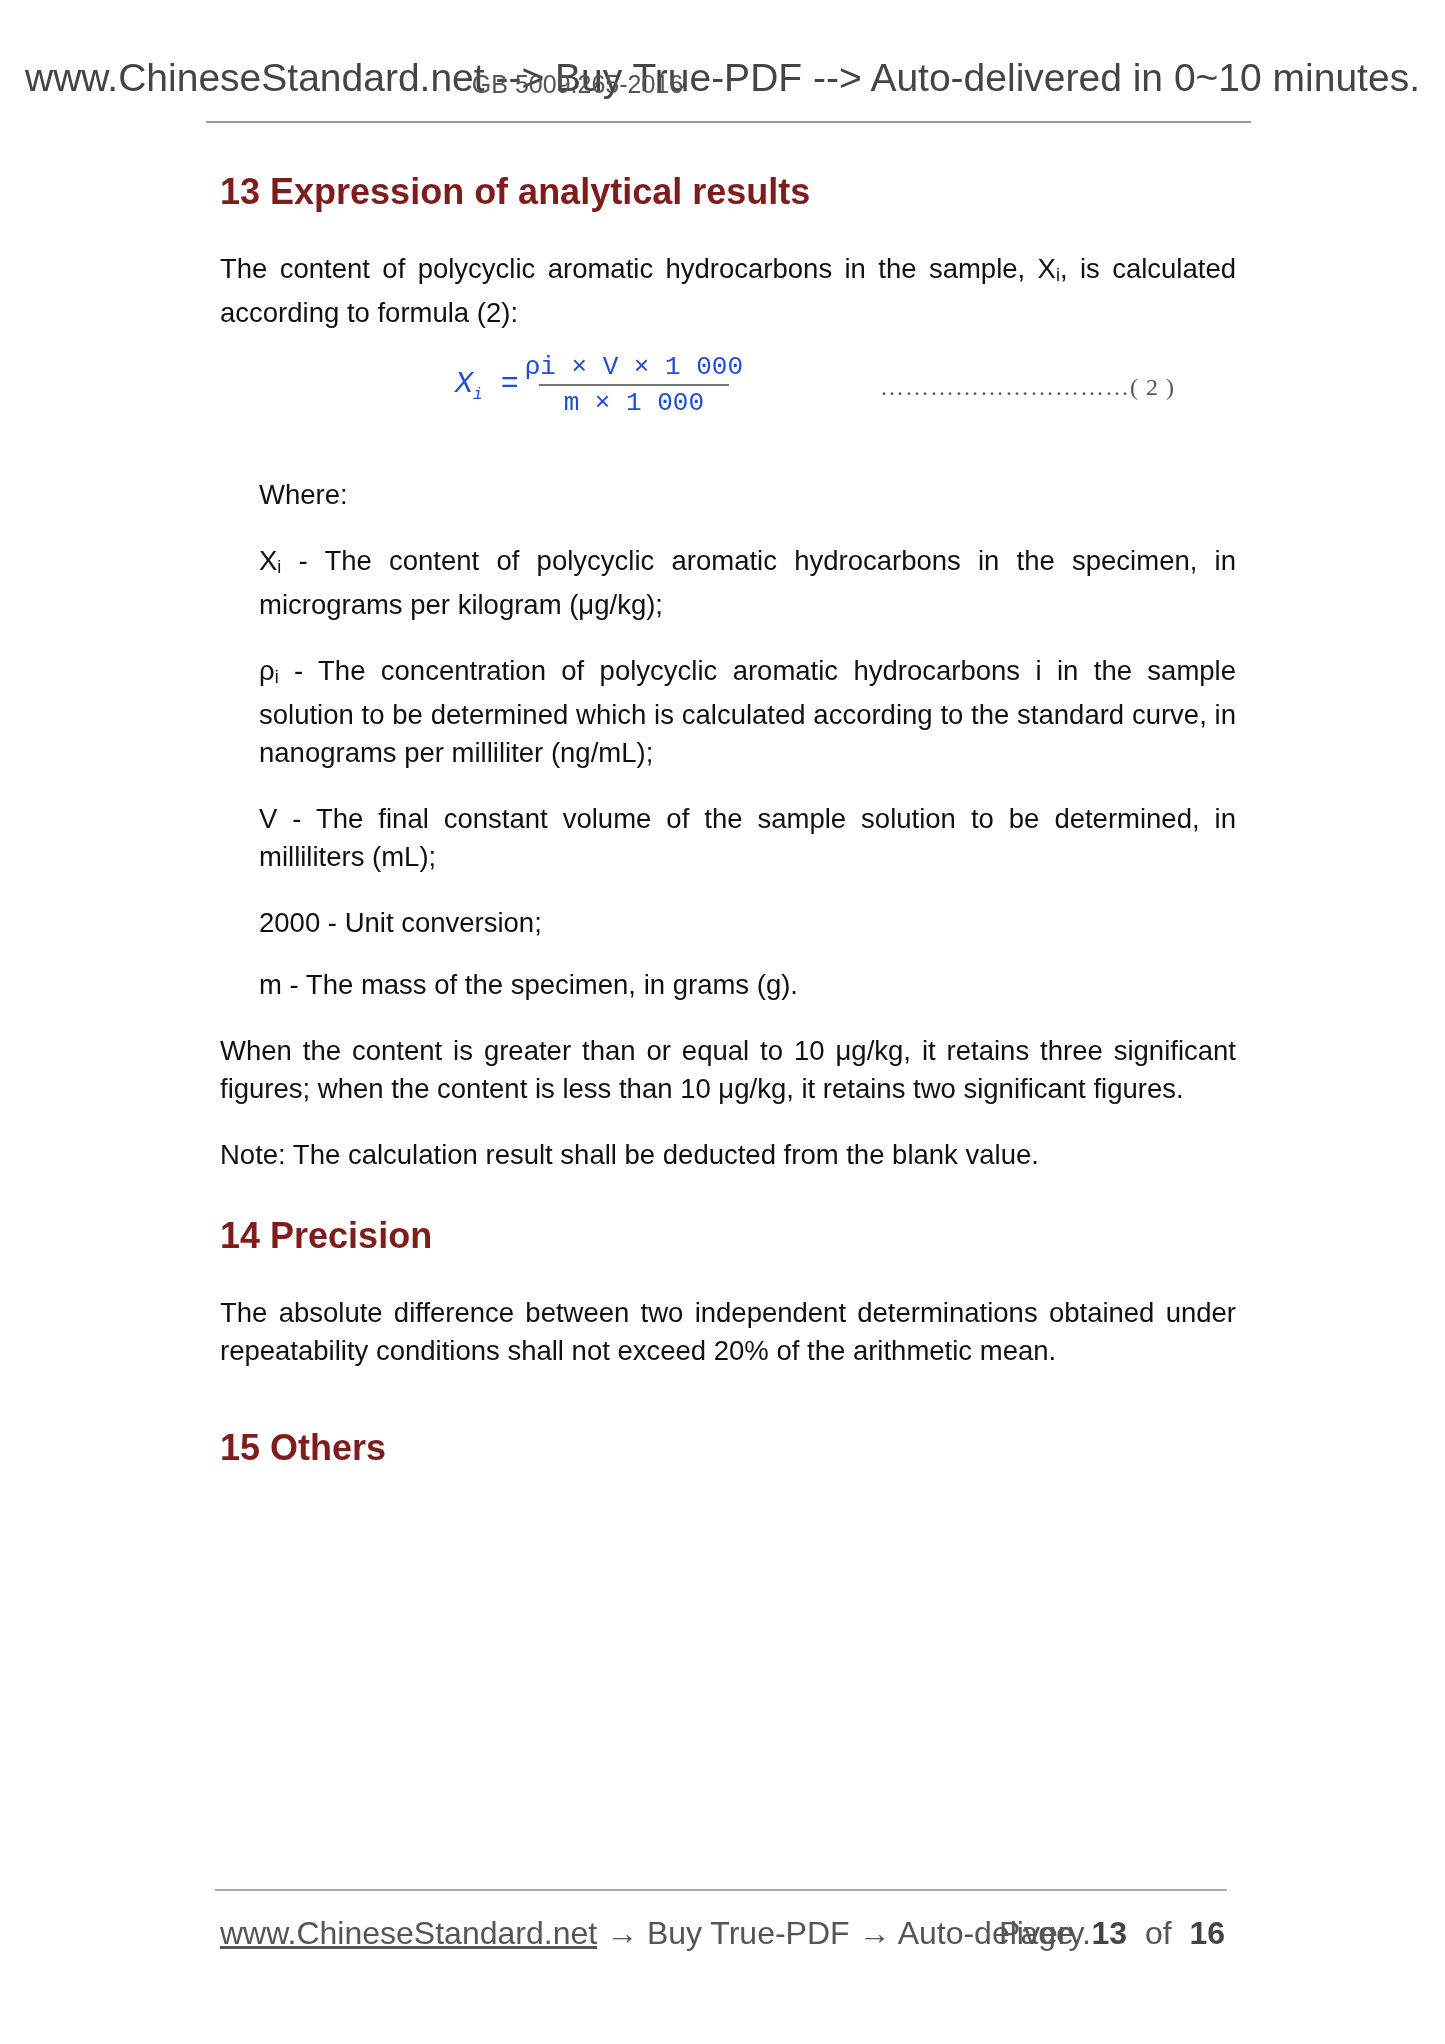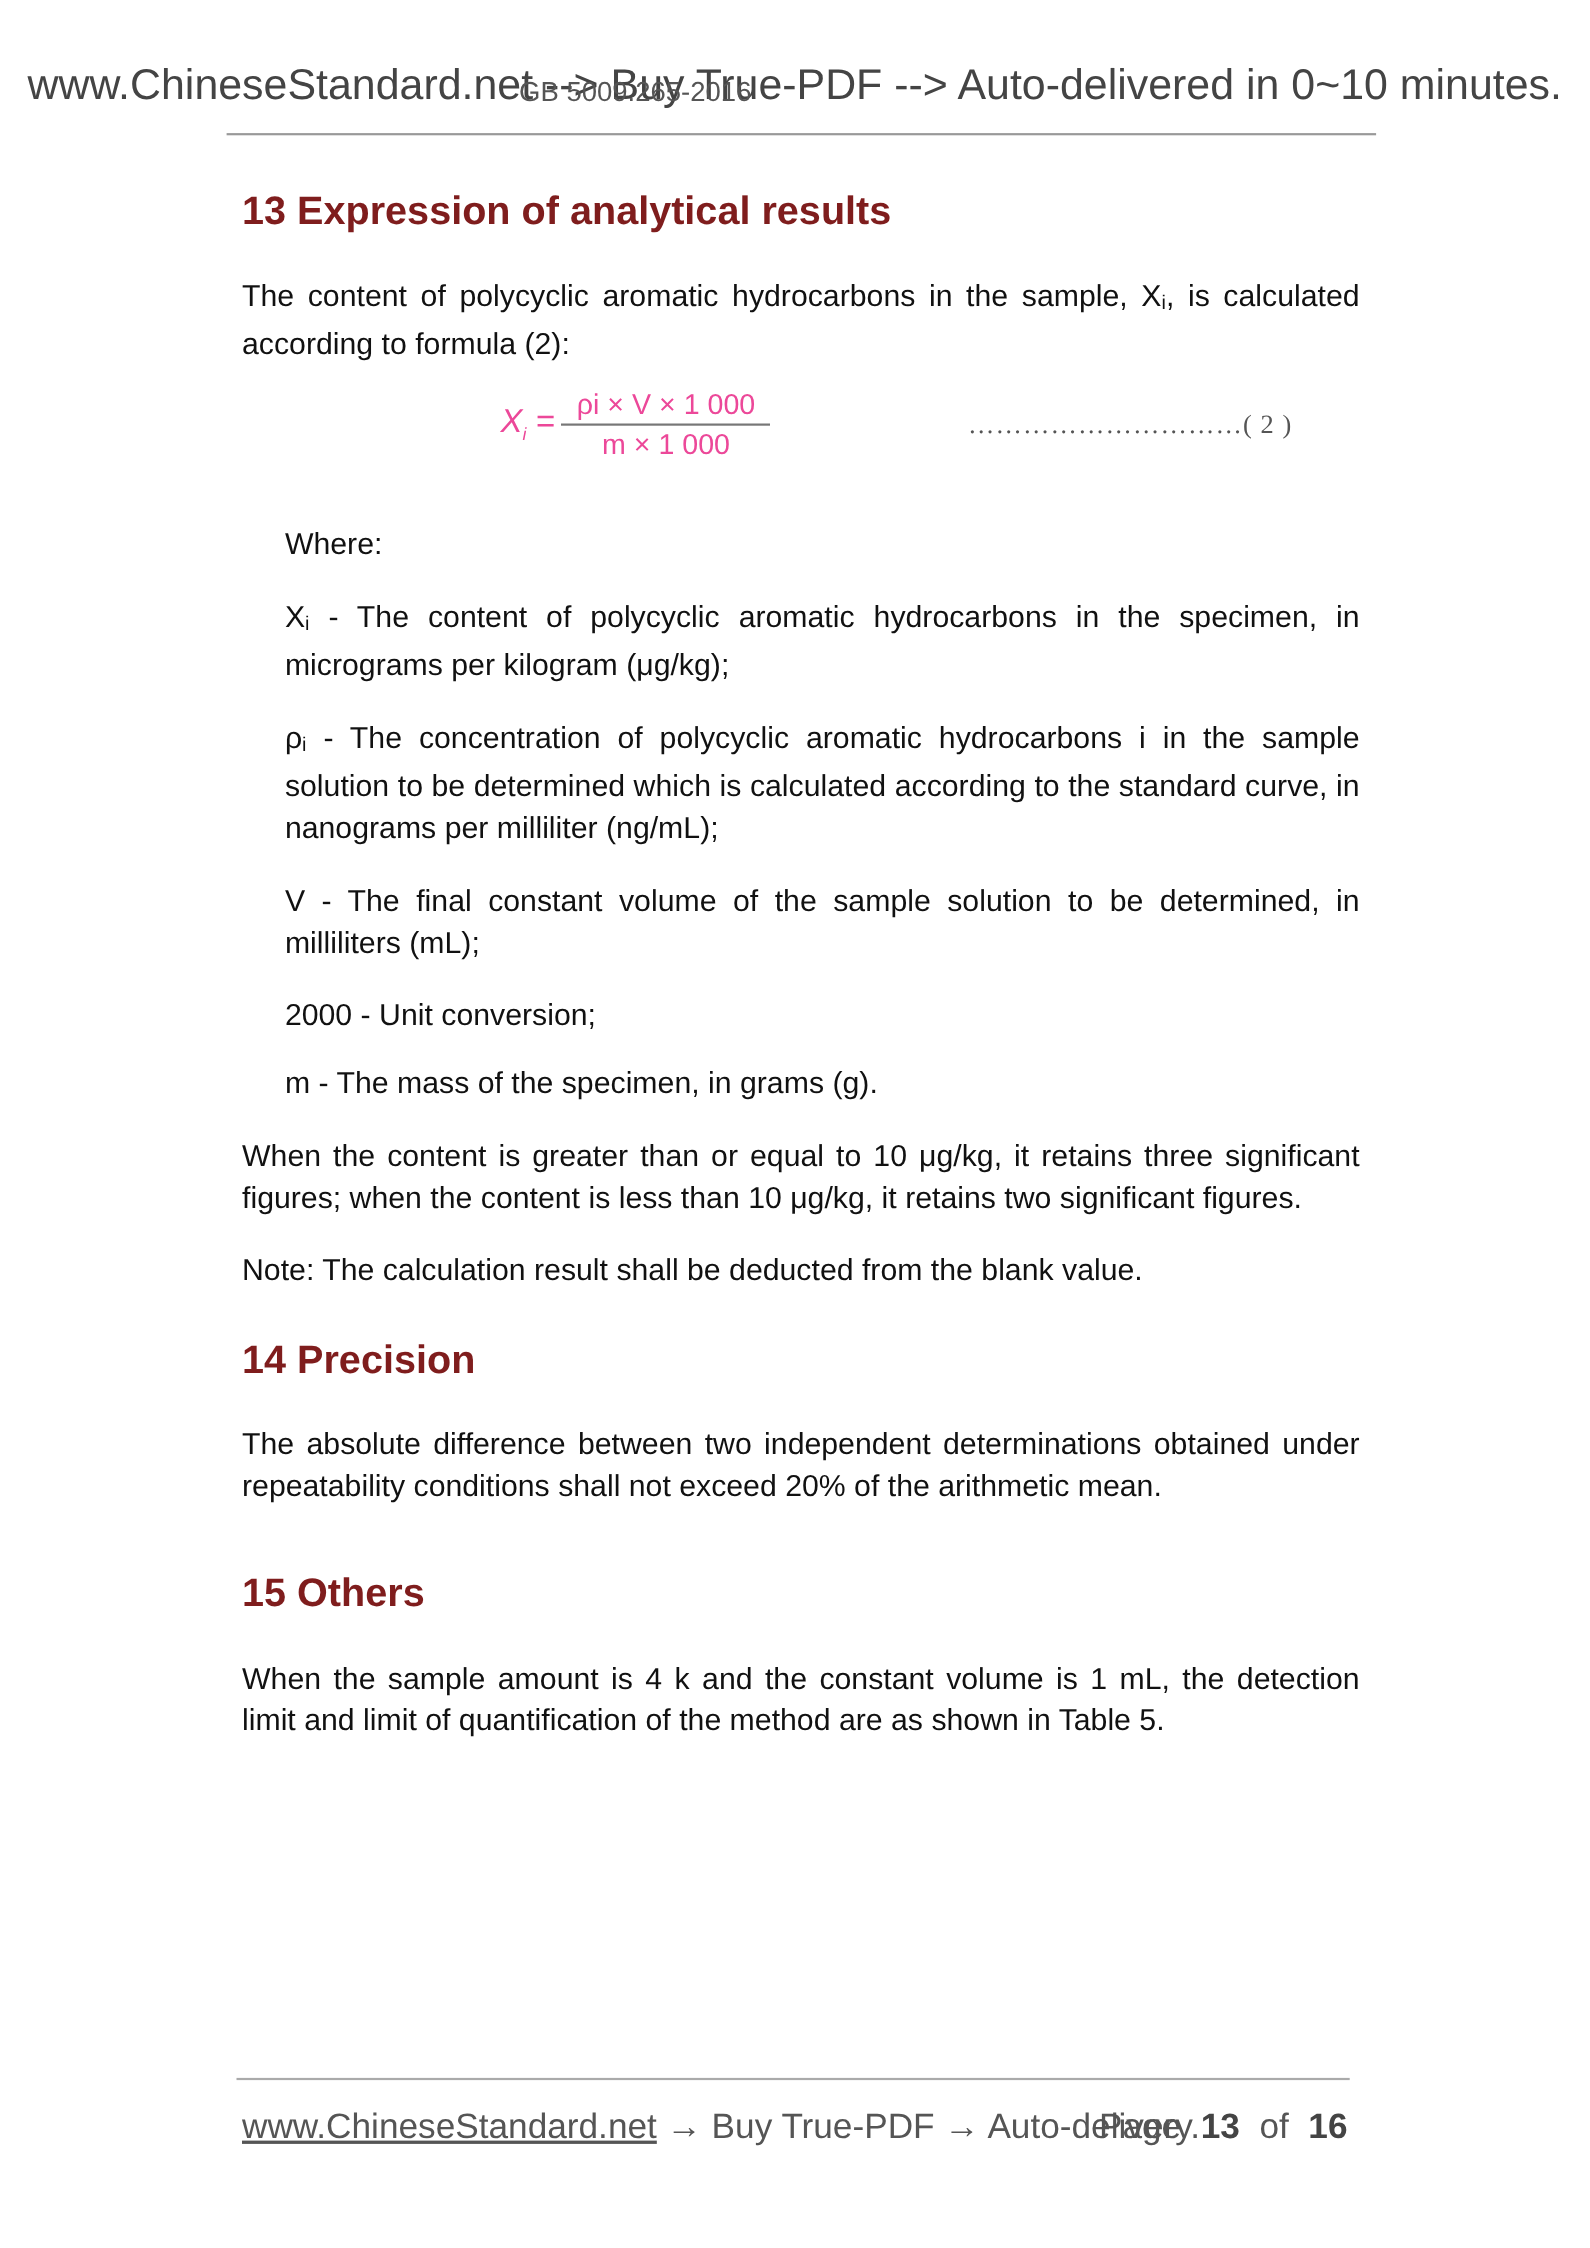--- a/index.html
+++ b/index.html
@@ -8,22 +8,22 @@
   .hdr-text { position: absolute; left: 0; width: 1445px; top: 56px; text-align: center;
               font-size: 39px; color: #444444; letter-spacing: 0px; white-space: nowrap; }
   .hdr-overlay { position: absolute; left: 0; width: 1155px; top: 70px; text-align: center;
                  font-size: 25px; color: #555555; white-space: nowrap; }
   .hdr-rule { position: absolute; left: 206px; width: 1045px; top: 121px; height: 2px; background: #999999; }
   .content { position: absolute; left: 220px; width: 1016px; top: 160px; }
   h2 { font-size: 36px; font-weight: bold; margin: 10px 0 0 0; color: #7f1d1d; line-height: 1.2; }
   p { font-size: 27.5px; line-height: 38px; margin: 0; text-align: justify; }
   .indent { padding-left: 39px; }
   .formula-row { position: relative; height: 110px; margin-top: 16px; }
-  .formula { position: absolute; left: 235px; top: 4px; font-family: Liberation Sans, sans-serif;
-             color: #ec4899; display: flex; align-items: center; }
+  .formula { position: absolute; left: 235px; top: 4px; font-family: Liberation Mono, monospace;
+             color: #1d4ed8; display: flex; align-items: center; }
   .formula .lhs { font-size: 30px; font-style: italic; margin-right: 6px; }
   .formula .lhs sub { font-size: 16px; }
   .frac { display: inline-flex; flex-direction: column; align-items: center; }
   .frac .num, .frac .den { font-size: 26px; white-space: nowrap; }
   .frac .bar { width: 190px; height: 2px; background: #777; margin: 2px 0; }
   .eqno { position: absolute; left: 660px; top: 26px; font-family: "Liberation Serif", serif; font-size: 24px; color: #555; white-space: nowrap; letter-spacing: 1px; }
   .sub { font-size: 18px; vertical-align: -3px; }
   .ftr-rule { position: absolute; left: 215px; width: 1012px; top: 1889px; height: 2px; background: #aaaaaa; }
   .ftr { position: absolute; top: 1915px; left: 220px; width: 1005px; font-size: 32px; color: #555; white-space: nowrap; }
   .ftr a { color: #555; text-decoration: underline; }
@@ -62,20 +62,19 @@
   <p class="indent" style="margin-top:28px"><span>2000</span><span> - Unit conversion;</span></p>
   <p class="indent" style="margin-top:24px"><span>m</span><span> - The mass of the specimen, in grams (g).</span></p>
 
   <p style="margin-top:28px">When the content is greater than or equal to 10 μg/kg, it retains three significant figures; when the content is less than 10 μg/kg, it retains two significant figures.</p>
   <p style="margin-top:28px">Note: The calculation result shall be deducted from the blank value.</p>
 
   <h2 style="margin-top:40px">14 Precision</h2>
   <p style="margin-top:37px">The absolute difference between two independent determinations obtained under repeatability conditions shall not exceed 20% of the arithmetic mean.</p>
 
   <h2 style="margin-top:56px">15 Others</h2>
-  <p style="margin-top:37px">When the sample amount is 4 k and the constant volume is 1 mL, the detection limit and limit of quantification of the method are as shown in Table 5.</p>
 </div>
 
 <div class="ftr-rule"></div>
 <div class="ftr">
   <a>www.ChineseStandard.net</a><span> → Buy True-PDF → Auto-delivery.</span>
   <span class="page"><span>Page</span>&nbsp;&nbsp;<b>13</b>&nbsp;&nbsp;<span>of</span>&nbsp;&nbsp;<b>16</b></span>
 </div>
 
 </body></html>

